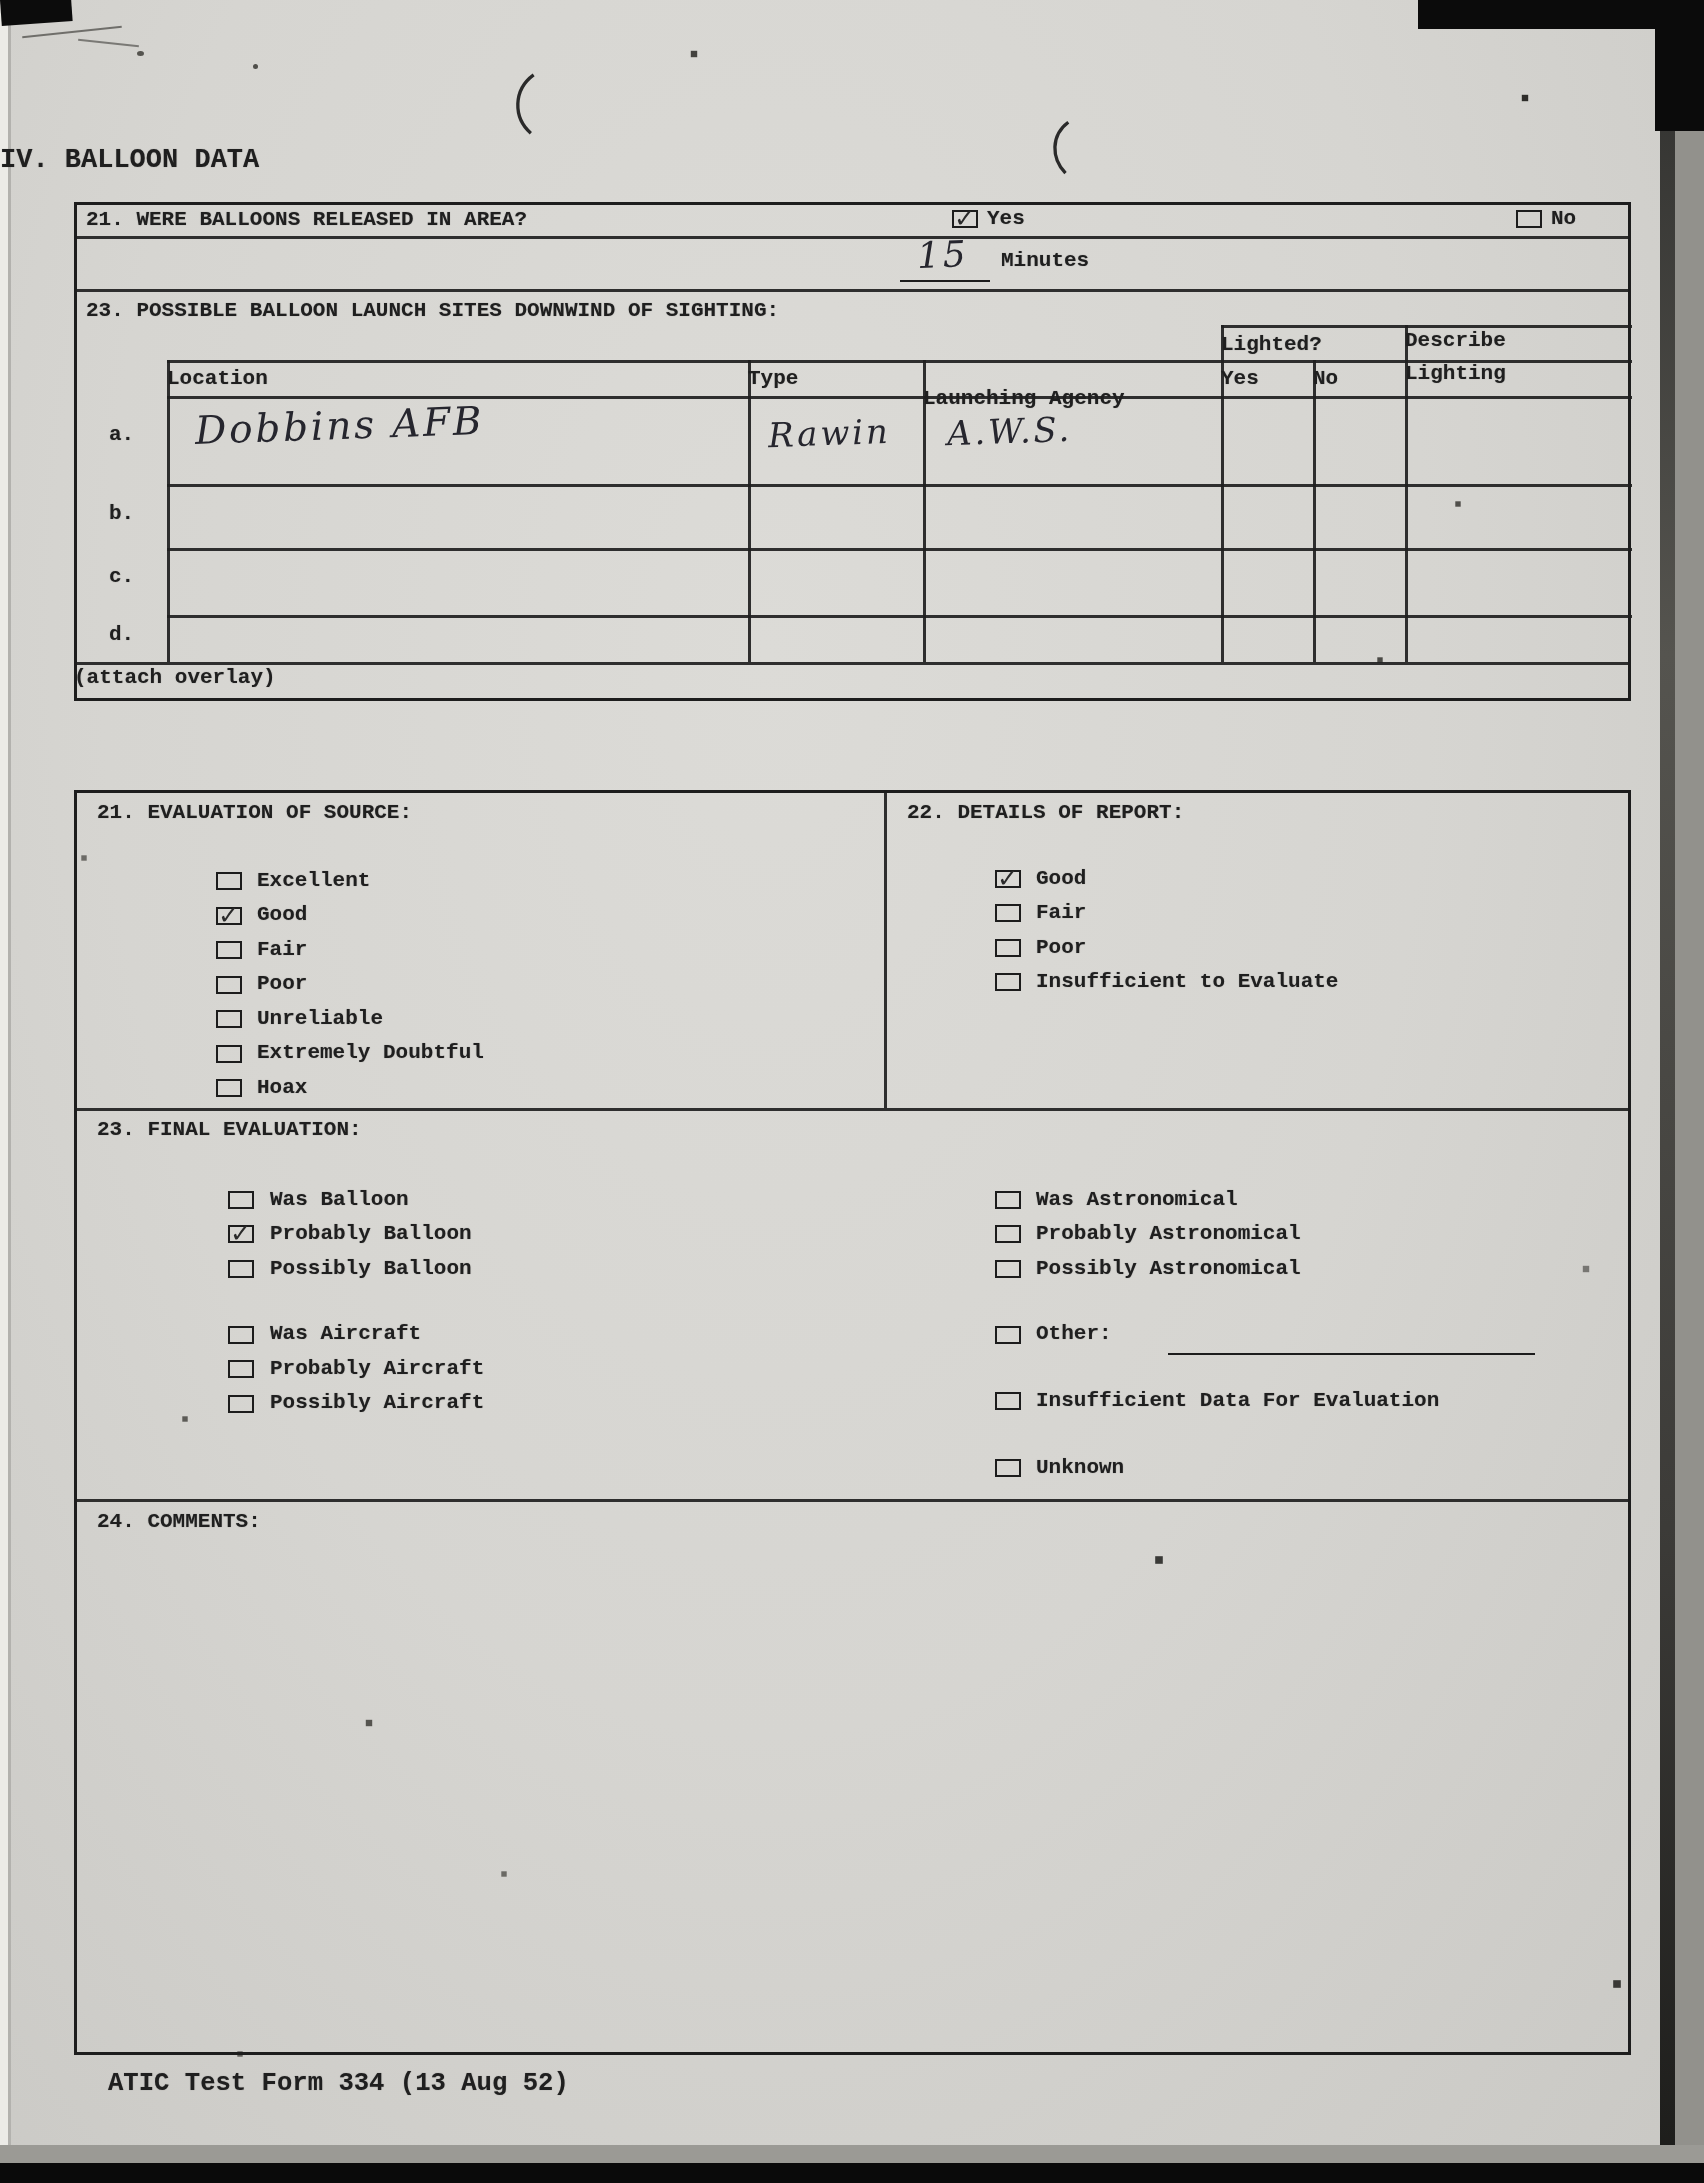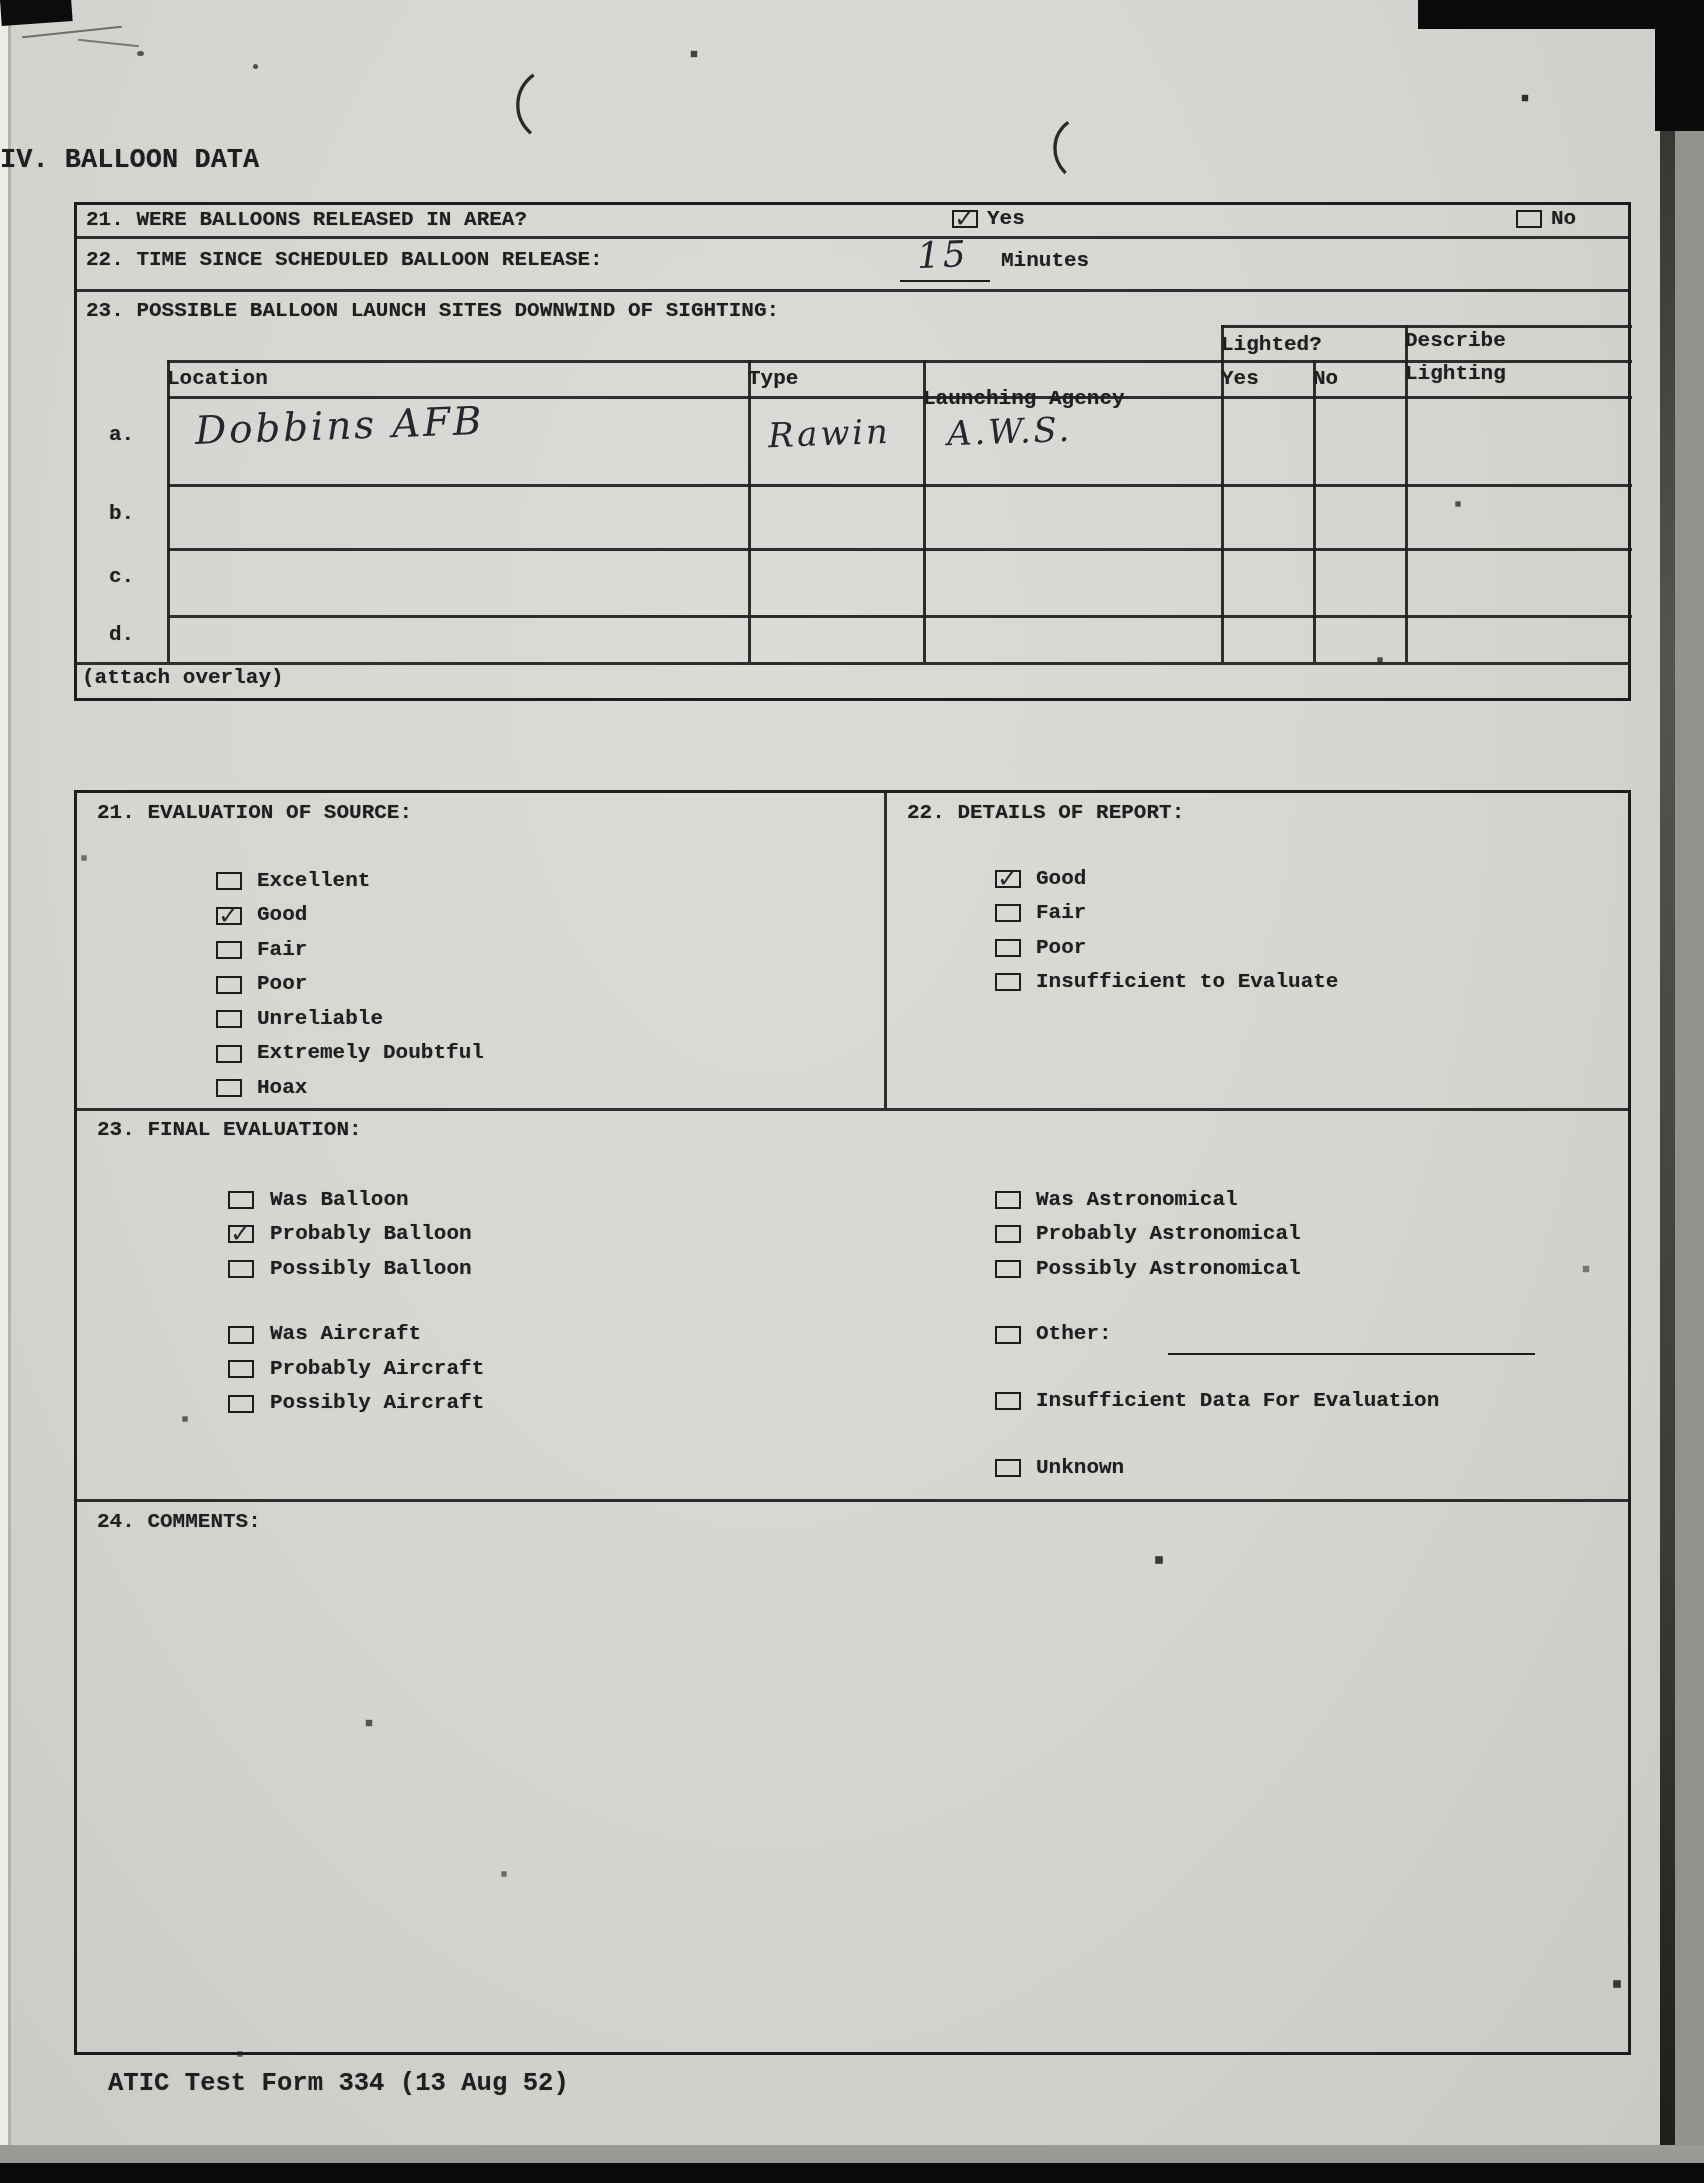--- a/index.html
+++ b/index.html
@@ -59,21 +59,20 @@
 
   <div class="box" style="left:74px;top:202px;width:1557px;height:499px;"></div>
 
   <div class="t" style="left:86px;top:208px;">21. WERE BALLOONS RELEASED IN AREA?</div>
   <span class="cb checked" style="left:952px;top:210px;"></span>
   <div class="t" style="left:987px;top:207px;">Yes</div>
   <span class="cb" style="left:1516px;top:210px;"></span>
   <div class="t" style="left:1551px;top:207px;">No</div>
   <div class="hl" style="left:77px;top:236px;width:1551px;"></div>
 
-  <div class="t" style="left:86px;top:248px;">22. TIME SINCE SCHEDULED BALLOON RELEASE:</div>
   <div class="hw" style="left:917px;top:234px;font-size:36px;">15</div>
   <div class="ul" style="left:900px;top:280px;width:90px;"></div>
   <div class="t" style="left:1001px;top:249px;">Minutes</div>
   <div class="hl" style="left:77px;top:289px;width:1551px;"></div>
 
   <div class="t" style="left:86px;top:299px;">23. POSSIBLE BALLOON LAUNCH SITES DOWNWIND OF SIGHTING:</div>
 
   <div class="hl" style="left:1221px;top:325px;width:411px;"></div>
   <div class="hl" style="left:167px;top:360px;width:1465px;"></div>
   <div class="hl" style="left:167px;top:396px;width:1465px;"></div>
@@ -109,21 +108,21 @@
   <div class="hw" style="left:195px;top:489px;font-size:34px;"></div>
   <div class="hw" style="left:768px;top:489px;font-size:34px;"></div>
   <div class="hw" style="left:947px;top:489px;font-size:34px;"></div>
   <div class="hw" style="left:195px;top:555px;font-size:34px;"></div>
   <div class="hw" style="left:768px;top:555px;font-size:34px;"></div>
   <div class="hw" style="left:947px;top:555px;font-size:34px;"></div>
   <div class="hw" style="left:195px;top:619px;font-size:34px;"></div>
   <div class="hw" style="left:768px;top:619px;font-size:34px;"></div>
   <div class="hw" style="left:947px;top:619px;font-size:34px;"></div>
 
-  <div class="t ctr" style="left:74px;top:666px;width:1557px;padding-left:8px;">(attach overlay)</div>
+  <div class="t ctr" style="left:74px;top:666px;width:1557px;">(attach overlay)</div>
 
 
   <div class="box" style="left:74px;top:790px;width:1557px;height:1265px;"></div>
   <div class="vl" style="left:884px;top:793px;height:315px;"></div>
   <div class="hl" style="left:77px;top:1108px;width:1551px;"></div>
   <div class="hl" style="left:77px;top:1499px;width:1551px;"></div>
 
   <div class="t" style="left:97px;top:801px;">21. EVALUATION OF SOURCE:</div>
   <span class="cb" style="left:216px;top:872px;"></span>
   <div class="t" style="left:257px;top:869px;">Excellent</div>

